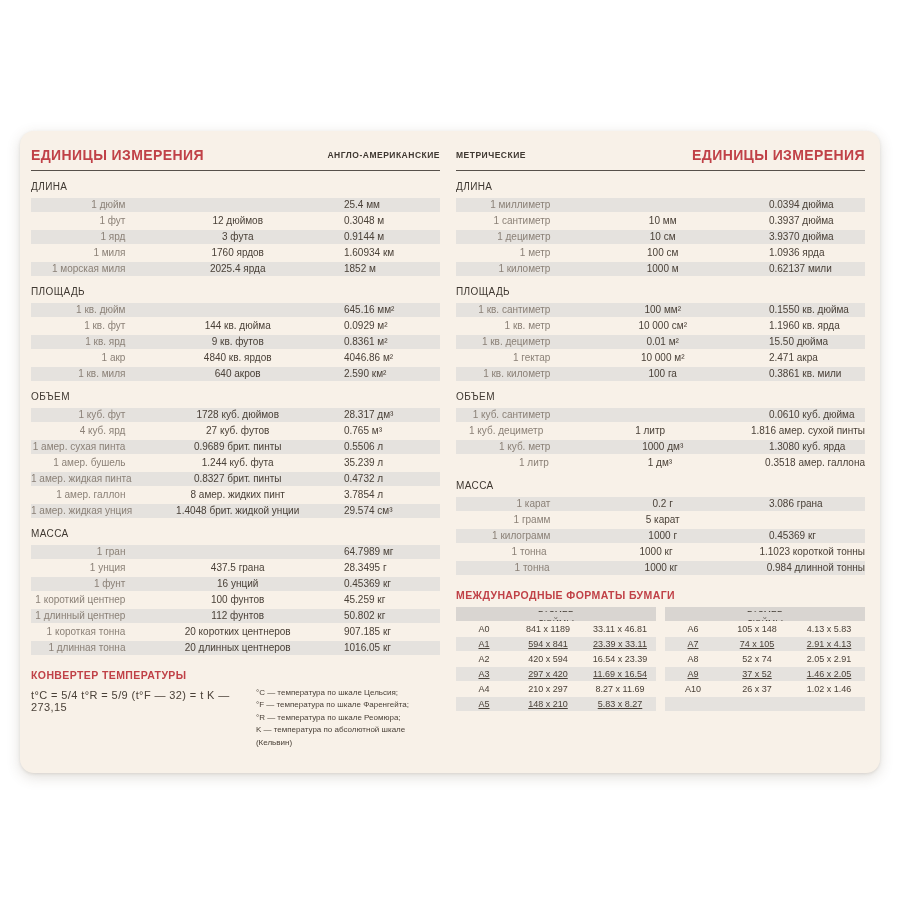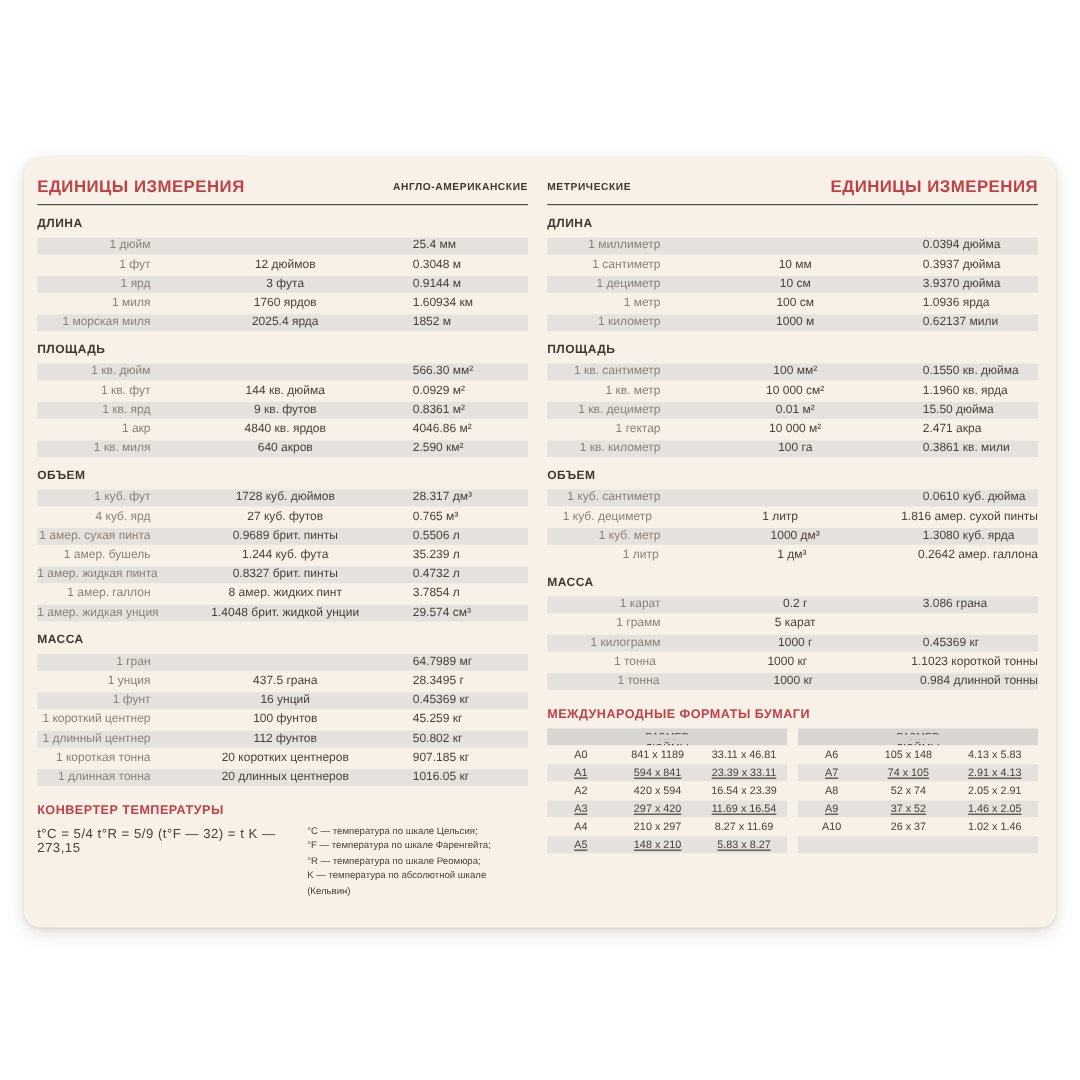--- a/index.html
+++ b/index.html
@@ -14,21 +14,21 @@
     background:var(--card);border-radius:14px;
     box-shadow:0 4px 14px rgba(90,70,50,0.18), 0 1px 3px rgba(90,70,50,0.12);
     padding:16px 15px 12px 11px;display:flex;gap:16px;overflow:hidden;
   }
   .pagecol{flex:1;min-width:0;}
   .phead{display:flex;justify-content:space-between;align-items:center;
     border-bottom:1.5px solid var(--rule);padding-bottom:7px;}
   .ptitle{font-size:14px;font-weight:bold;color:var(--accent);letter-spacing:.4px;}
   .psub{font-size:8.5px;font-weight:bold;color:#3f3831;letter-spacing:.5px;padding-bottom:1px;}
   .msec{margin-top:10px;}
-  .sec-h{font-size:10px;font-weight:bold;color:#3f3831;letter-spacing:.4px;
+  .sec-h{font-size:10px;font-weight:normal;color:#3f3831;letter-spacing:.4px;
     margin-bottom:5px;line-height:12px;}
   .row{display:flex;align-items:center;height:14px;line-height:14px;
     margin-bottom:2px;font-size:10px;gap:32px;}
   .row.odd{background:var(--stripe);}
   .c1{width:30%;text-align:right;color:var(--muted);padding-right:10px;
     white-space:nowrap;overflow:hidden;}
   .c2{width:41%;text-align:center;color:var(--dark);white-space:nowrap;}
   .c3{width:29%;text-align:left;color:var(--dark);padding-left:4px;white-space:nowrap;}
   .red-h{font-size:10.5px;font-weight:bold;color:var(--accent);
     letter-spacing:.4px;margin:14px 0 6px;}
@@ -82,21 +82,21 @@
             <span class="c1">1 морская миля</span>
             <span class="c2">2025.4 ярда</span>
             <span class="c3">1852 м</span>
           </div>
         </section>
         <section class="msec">
           <h2 class="sec-h">ПЛОЩАДЬ</h2>
           <div class="row odd">
             <span class="c1">1 кв. дюйм</span>
             <span class="c2"></span>
-            <span class="c3">566.30 мм²</span>
+            <span class="c3">645.16 мм²</span>
           </div>
           <div class="row">
             <span class="c1">1 кв. фут</span>
             <span class="c2">144 кв. дюйма</span>
             <span class="c3">0.0929 м²</span>
           </div>
           <div class="row odd">
             <span class="c1">1 кв. ярд</span>
             <span class="c2">9 кв. футов</span>
             <span class="c3">0.8361 м²</span>
@@ -278,21 +278,21 @@
             <span class="c3">1.816 амер. сухой пинты</span>
           </div>
           <div class="row odd">
             <span class="c1">1 куб. метр</span>
             <span class="c2">1000 дм³</span>
             <span class="c3">1.3080 куб. ярда</span>
           </div>
           <div class="row">
             <span class="c1">1 литр</span>
             <span class="c2">1 дм³</span>
-            <span class="c3">0.2642 амер. галлона</span>
+            <span class="c3">0.3518 амер. галлона</span>
           </div>
         </section>
         <section class="msec">
           <h2 class="sec-h">МАССА</h2>
           <div class="row odd">
             <span class="c1">1 карат</span>
             <span class="c2">0.2 г</span>
             <span class="c3">3.086 грана</span>
           </div>
           <div class="row">

